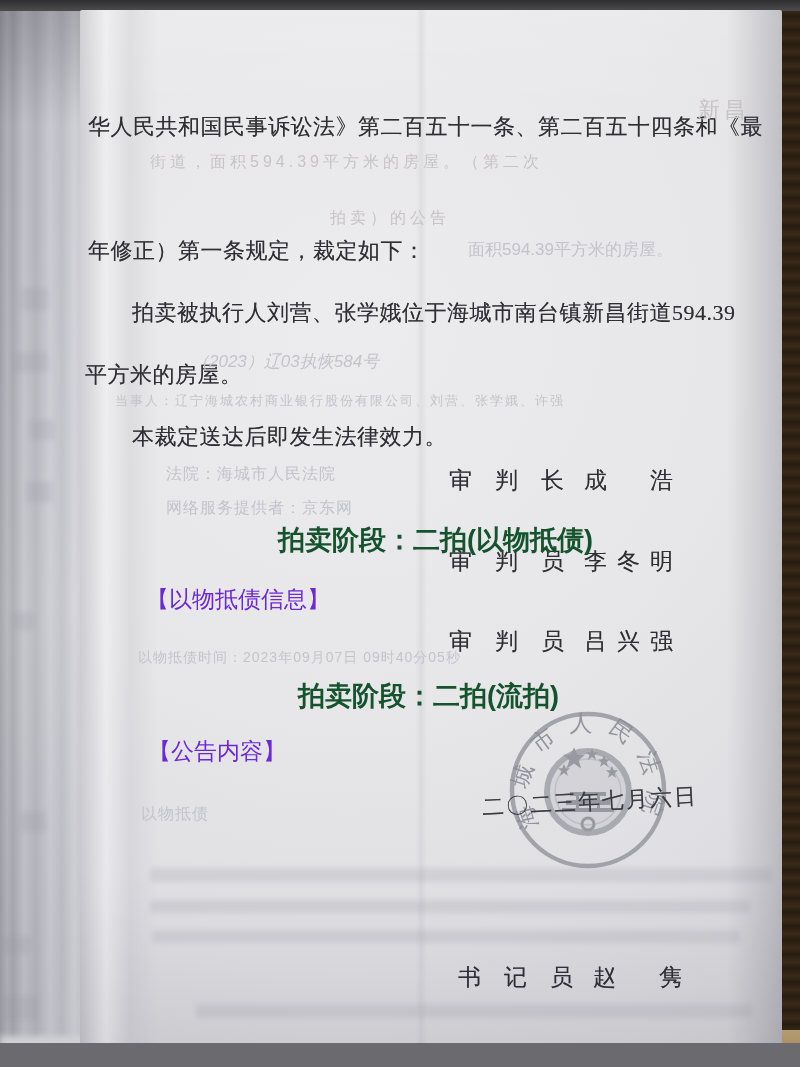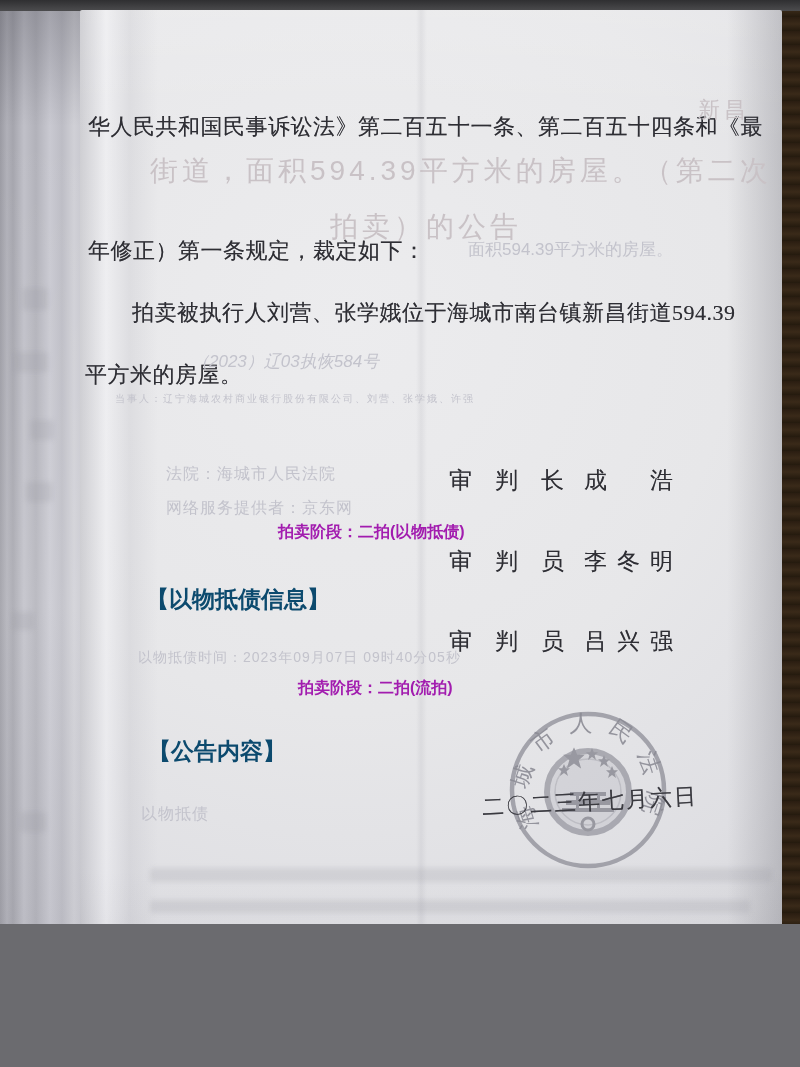--- a/index.html
+++ b/index.html
@@ -1,17 +1,17 @@
 <!DOCTYPE html>
 <html><head>
 <meta charset="utf-8">
 <style>
   html,body{margin:0;padding:0;background:#6b6b6f;}
   .photo{
-    position:relative; width:800px; height:924px; overflow:hidden;
+    position:relative; width:800px; height:1043px; overflow:hidden;
     background:#d7d7db;
     font-family:"Liberation Serif","DejaVu Serif",serif;
   }
   
   .top-edge{position:absolute;left:0;top:0;width:800px;height:11px;
     background:linear-gradient(180deg,#2f2f31,#4c4c4e);z-index:1;}
   
   .table-strip{position:absolute;left:775px;top:3px;width:25px;height:1032px;z-index:0;
     background:repeating-linear-gradient(180deg,#2a1d11 0px,#3a2a19 7px,#241a0e 14px,#33241500 14px),#2e2114;}
   .table-foot{position:absolute;left:782px;top:1030px;width:18px;height:30px;
@@ -40,23 +40,23 @@
     text-shadow:0 0 .5px rgba(46,46,52,.55);}
   .sig{position:absolute;left:449px;font-size:23px;color:#2e2e34;white-space:nowrap;
     text-shadow:0 0 .5px rgba(46,46,52,.5);}
   .sig .name{margin-left:20px;letter-spacing:10px;}
   .sig.clerk{left:458px;}
   .date{position:absolute;left:482px;top:787px;font-size:22px;letter-spacing:2px;color:#3a3a40;
     transform:rotate(-3deg);z-index:6;white-space:nowrap;text-shadow:0 0 .5px rgba(50,50,56,.5);}
   
   .bt{position:absolute;font-family:"Liberation Sans","DejaVu Sans",sans-serif;color:#c3c3cc;
     filter:blur(.7px);white-space:nowrap;z-index:3;}
-  .bt.big{font-size:28px;letter-spacing:4px;color:#c9c2c6;}
-  .bt.hdr{font-size:23px;font-weight:bold;color:#0c4a6e;}
-  .bt.stage{font-size:16px;font-weight:bold;color:#a21caf;}
+  .bt.big{font-size:16px;letter-spacing:4px;color:#c9c2c6;}
+  .bt.hdr{font-size:23px;font-weight:normal;color:#6d28d9;}
+  .bt.stage{font-size:27px;font-weight:bold;color:#14532d;}
   .sm{position:absolute;background:rgba(148,148,158,.22);filter:blur(2.5px);border-radius:4px;z-index:3;}
   .seal{position:absolute;left:498px;top:702px;z-index:5;filter:blur(.6px);opacity:.92;}
 </style>
 </head>
 <body>
 
 <div class="photo">
   <div class="table-strip"></div>
   <div class="top-edge"></div>
   <div class="table-foot"></div>
@@ -65,21 +65,21 @@
   <div class="binding"></div>
   <div class="page"></div>
 
   <div class="content">
 
     <div class="bt big" style="left:698px;top:95px;font-size:22px;">新昌</div>
     <div class="bt big" style="left:150px;top:152px;">街道，面积594.39平方米的房屋。（第二次</div>
     <div class="bt big" style="left:330px;top:208px;">拍卖）的公告</div>
     <div class="bt" style="left:468px;top:238px;font-size:17px;">面积594.39平方米的房屋。</div>
     <div class="bt" style="left:192px;top:350px;font-size:17px;font-style:italic;">（2023）辽03执恢584号</div>
-    <div class="bt" style="left:115px;top:392px;font-size:10px;letter-spacing:2px;">当事人：辽宁海城农村商业银行股份有限公司、刘营、张学娥、许强</div>
+    <div class="bt" style="left:115px;top:392px;font-size:13px;letter-spacing:2px;">当事人：辽宁海城农村商业银行股份有限公司、刘营、张学娥、许强</div>
     <div class="bt" style="left:166px;top:464px;font-size:16px;letter-spacing:1px;">法院：海城市人民法院</div>
     <div class="bt" style="left:166px;top:498px;font-size:16px;letter-spacing:1px;">网络服务提供者：京东网</div>
     <div class="bt stage" style="left:278px;top:522px;">拍卖阶段：二拍(以物抵债)</div>
     <div class="bt hdr" style="left:146px;top:584px;">【以物抵债信息】</div>
     <div class="bt" style="left:138px;top:649px;font-size:14px;letter-spacing:1px;">以物抵债时间：2023年09月07日 09时40分05秒</div>
     <div class="bt stage" style="left:298px;top:678px;">拍卖阶段：二拍(流拍)</div>
     <div class="bt hdr" style="left:148px;top:736px;text-align:center;">【公告内容】</div>
     <div class="bt" style="left:141px;top:804px;font-size:16px;letter-spacing:1px;">以物抵债</div>
 
     <div class="sm" style="left:150px;top:868px;width:622px;height:14px;"></div>
@@ -92,20 +92,21 @@
     <div class="sm" style="left:26px;top:482px;width:26px;height:20px;"></div>
     <div class="sm" style="left:12px;top:612px;width:22px;height:18px;"></div>
     <div class="sm" style="left:20px;top:812px;width:26px;height:20px;"></div>
     <div class="sm" style="left:4px;top:936px;width:26px;height:18px;"></div>
     <div class="sm" style="left:2px;top:996px;width:36px;height:24px;"></div>
 
     <div class="line" style="left:88px;top:112px;">华人民共和国民事诉讼法》第二百五十一条、第二百五十四条和《最</div>
     <div class="line" style="left:88px;top:236px;">年修正）第一条规定，裁定如下：</div>
     <div class="line" style="left:132px;top:298px;">拍卖被执行人刘营、张学娥位于海城市南台镇新昌街道594.39</div>
     <div class="line" style="left:85px;top:360px;">平方米的房屋。</div>
+    <div class="line" style="left:132px;top:422px;">本裁定送达后即发生法律效力。</div>
 
     <div class="sig" style="top:546px;">
       <span class="role">审　判　员</span><span class="name">李冬明</span>
     </div>
     <div class="sig" style="top:465px;">
       <span class="role">审　判　长</span><span class="name">成　浩</span>
     </div>
     <div class="sig clerk" style="top:962px;">
       <span class="role">书　记　员</span><span class="name">赵　隽</span>
     </div>

